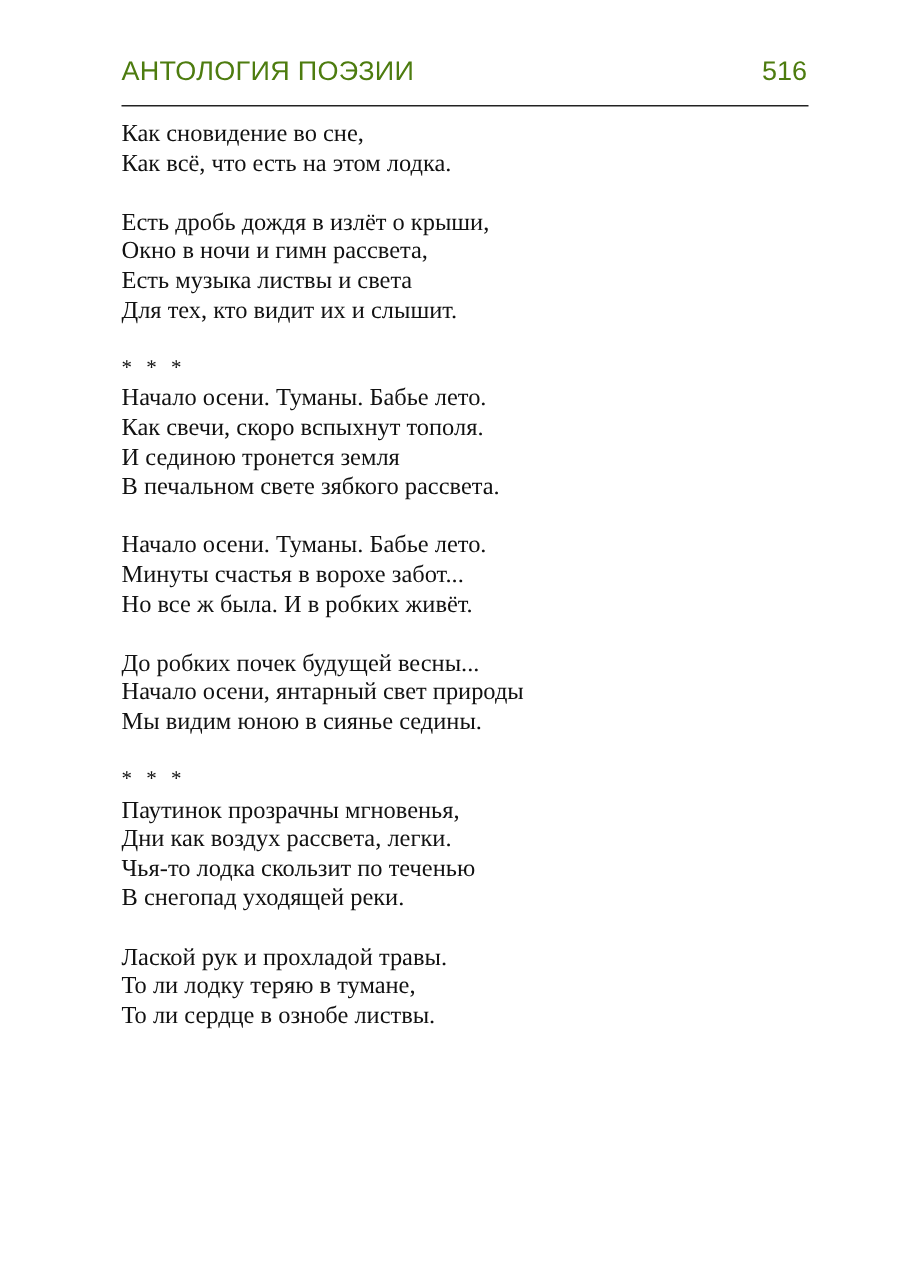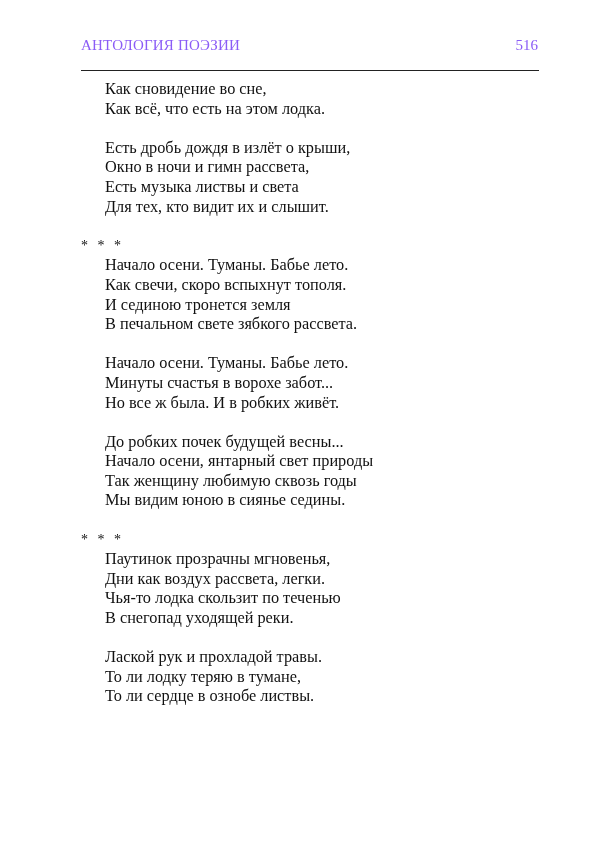--- a/index.html
+++ b/index.html
@@ -1,29 +1,29 @@
 <!DOCTYPE html>
 <html><head>
 <meta charset="utf-8">
 <style>
   html, body { margin: 0; padding: 0; background: #ffffff; }
   body { width: 600px; height: 852px; position: relative; overflow: hidden; color: #111; }
   .header {
     position: absolute; left: 81px; top: 37px; width: 457px; height: 22px;
-    font-family: Liberation Serif, serif; font-size: 15px; color: #8b5cf6;
+    font-family: Liberation Sans, sans-serif; font-size: 18px; color: #4d7c0f;
   }
   .header .title { position: absolute; left: 0; top: 0; letter-spacing: 0.2px; }
   .header .page { position: absolute; right: 0; top: 0; }
   .rule { position: absolute; left: 81px; top: 70px; width: 458px; height: 1px; background: #222; }
   .body {
     position: absolute; left: 81px; top: 79px; width: 460px;
     font-family: "Liberation Serif", serif; font-size: 16.3px; line-height: 19.6px; color: #111;
   }
   .stanza { margin: 0 0 19.6px 0; }
-  .line { display: block; white-space: nowrap; margin-left: 24px; }
+  .line { display: block; white-space: nowrap; }
   .sep { display: block; font-size: 14px; letter-spacing: 3px; line-height: 19.6px; }
 </style>
 </head>
 <body>
 
 <div class="header">
   <span class="title">АНТОЛОГИЯ ПОЭЗИИ</span>
   <span class="page">516</span>
 </div>
 <div class="rule"></div>
@@ -47,21 +47,20 @@
     <span class="line">В печальном свете зябкого рассвета.</span>
   </div>
   <div class="stanza">
     <span class="line">Начало осени. Туманы. Бабье лето.</span>
     <span class="line">Минуты счастья в ворохе забот...</span>
     <span class="line">Но все ж была. И в робких живёт.</span>
   </div>
   <div class="stanza">
     <span class="line">До робких почек будущей весны...</span>
     <span class="line">Начало осени, янтарный свет природы</span>
-    <span class="line">Так женщину любимую сквозь годы</span>
     <span class="line">Мы видим юною в сиянье седины.</span>
   </div>
   <div class="stanza">
     <span class="sep">* * *</span>
     <span class="line">Паутинок прозрачны мгновенья,</span>
     <span class="line">Дни как воздух рассвета, легки.</span>
     <span class="line">Чья-то лодка скользит по теченью</span>
     <span class="line">В снегопад уходящей реки.</span>
   </div>
   <div class="stanza">

